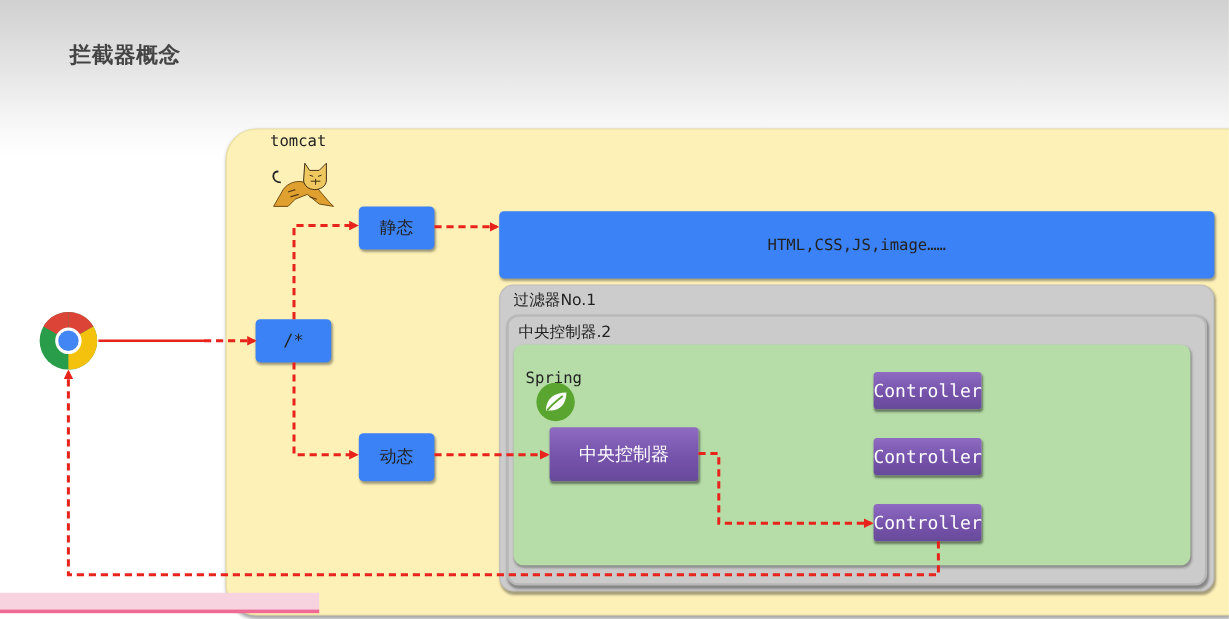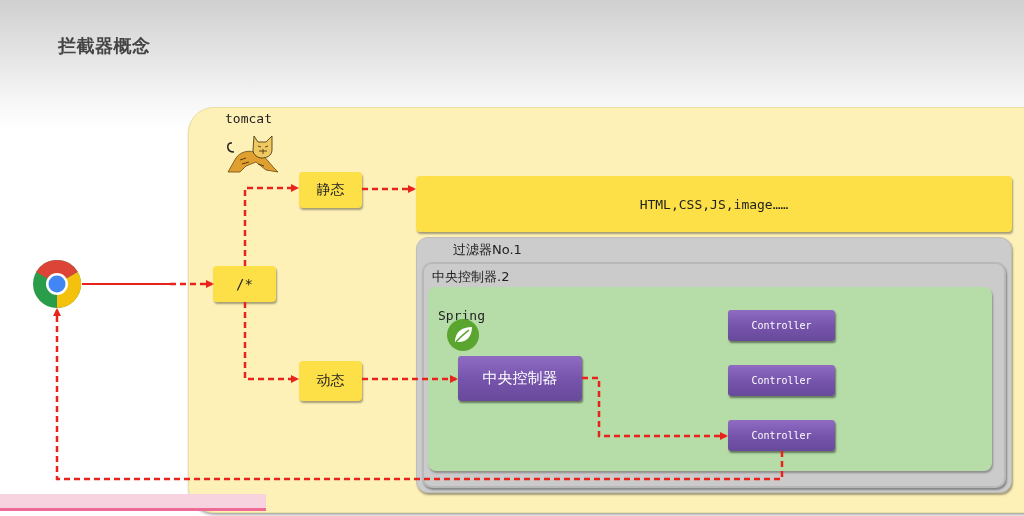--- a/index.html
+++ b/index.html
@@ -5,37 +5,37 @@
   html,body{margin:0;padding:0;}
   body{width:1024px;height:516px;position:relative;overflow:hidden;
     background:linear-gradient(to bottom,#d0d0d0 0px,#e6e6e6 60px,#f6f6f6 100px,#ffffff 130px,#ffffff 100%);
     font-family:"DejaVu Sans","Liberation Sans",sans-serif;}
   .abs{position:absolute;}
   .title{left:58px;top:34px;font-size:18px;font-weight:bold;color:#444;letter-spacing:0.5px;}
   .tomcat-box{left:188px;top:107px;width:860px;height:404px;background:#fdf1b8;border-radius:26px;
     box-shadow:1px 2px 3px rgba(0,0,0,0.35);border:1px solid #eadf9e;}
   .mono{font-family:"DejaVu Sans Mono","Liberation Mono",monospace;}
   .tomcat-label{left:225px;top:111px;font-size:13px;color:#222;}
-  .greenbox{background:#fde047;border-radius:4px;box-shadow:1px 2px 2px rgba(0,0,0,0.35);
+  .greenbox{background:#3b82f6;border-radius:4px;box-shadow:1px 2px 2px rgba(0,0,0,0.35);
     display:flex;align-items:center;justify-content:center;color:#222;font-size:14px;}
   .static-btn{left:299px;top:172px;width:63px;height:36px;}
   .route-btn{left:213px;top:266px;width:63px;height:36px;}
   .dynamic-btn{left:299px;top:361px;width:63px;height:40px;}
   .static-res{left:416px;top:176px;width:596px;height:56px;font-size:13px;}
   .filter1{left:416px;top:237px;width:594px;height:254px;background:#cccccc;border-radius:12px;
     box-shadow:1px 2px 2px rgba(0,0,0,0.35);border:1px solid #bdbdbd;}
   .filter2{left:422px;top:262px;width:580px;height:222px;background:#cbcbcb;border-radius:10px;
     box-shadow:1px 2px 2px rgba(0,0,0,0.35);border:2px solid #b8b8b8;}
   .springbox{left:428px;top:287px;width:564px;height:184px;background:#b6dda7;border-radius:8px;
     box-shadow:1px 2px 2px rgba(0,0,0,0.3);}
   .lbl{font-size:13px;color:#222;}
   .purple{background:linear-gradient(to bottom,#8f6cc2 0%,#7653ab 55%,#674a9a 100%);color:#fff;border-radius:3px;
     box-shadow:1px 2px 2px rgba(0,0,0,0.45);display:flex;align-items:center;justify-content:center;}
   .central{left:458px;top:356px;width:124px;height:45px;font-size:15px;}
-  .ctrl{width:107px;height:31px;font-size:10px;left:728px;}
+  .ctrl{width:90px;height:31px;font-size:15px;left:728px;}
   .ctrl1{top:310px;}
   .ctrl2{top:365px;}
   .ctrl3{top:420px;}
   svg.arrows{position:absolute;left:0;top:0;}
   .progress-played{left:0;top:494px;width:265px;height:16px;background:#f7d3df;}
   .progress-fill{left:0;top:508px;width:265px;height:3px;background:#ef6a94;}
 </style>
 </head>
 <body>
 
@@ -64,21 +64,21 @@
     <circle cx="25" cy="25" r="8.5" fill="#4285f4"></circle>
   </svg>
 </div>
 
 <div class="abs greenbox route-btn mono">/*</div>
 <div class="abs greenbox static-btn">静态</div>
 <div class="abs greenbox dynamic-btn">动态</div>
 <div class="abs greenbox static-res mono">HTML,CSS,JS,image……</div>
 
 <div class="abs filter1"></div>
-<div class="abs lbl" style="left:453px;top:241px;">过滤器No.1</div>
+<div class="abs lbl" style="left:428px;top:241px;">过滤器No.1</div>
 <div class="abs filter2"></div>
 <div class="abs lbl" style="left:432px;top:268px;">中央控制器.2</div>
 
 <div class="abs springbox"></div>
 <div class="abs lbl mono" style="left:438px;top:308px;">Spring</div>
 <div class="abs" style="left:446px;top:318px;width:34px;height:34px;">
   <svg width="34" height="34" viewBox="0 0 34 34">
     <circle cx="17" cy="17" r="16" fill="#5aa52f"></circle>
     <path d="M9 24 C9 14 16 9 26 9 C26 19 20 25 11 24 Z" fill="#ffffff"></path>
     <path d="M10 24 C14 19 18 16 23 12" stroke="#5aa52f" stroke-width="1.5" fill="none"></path>

